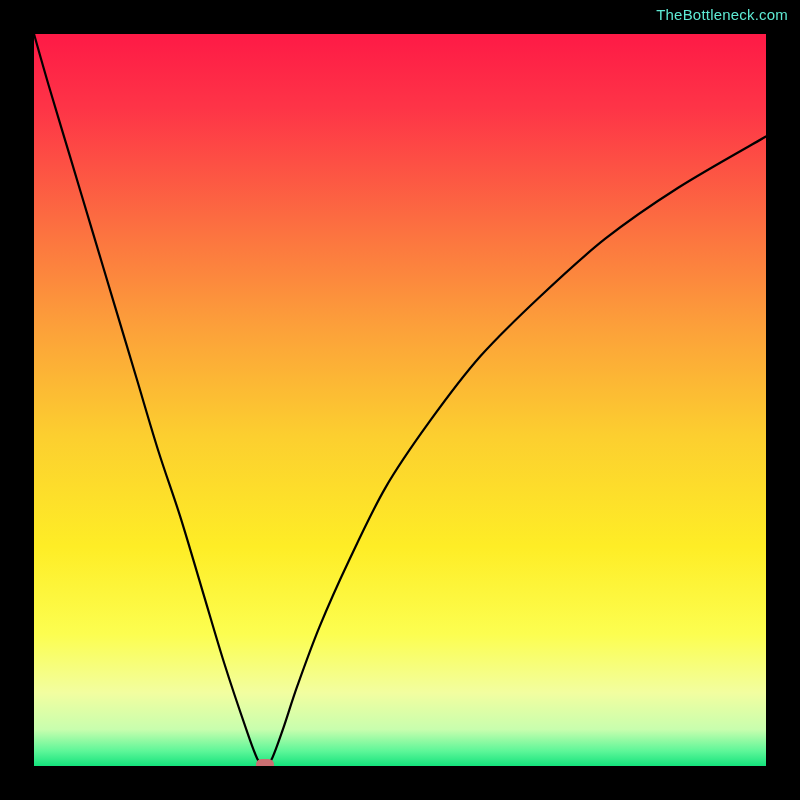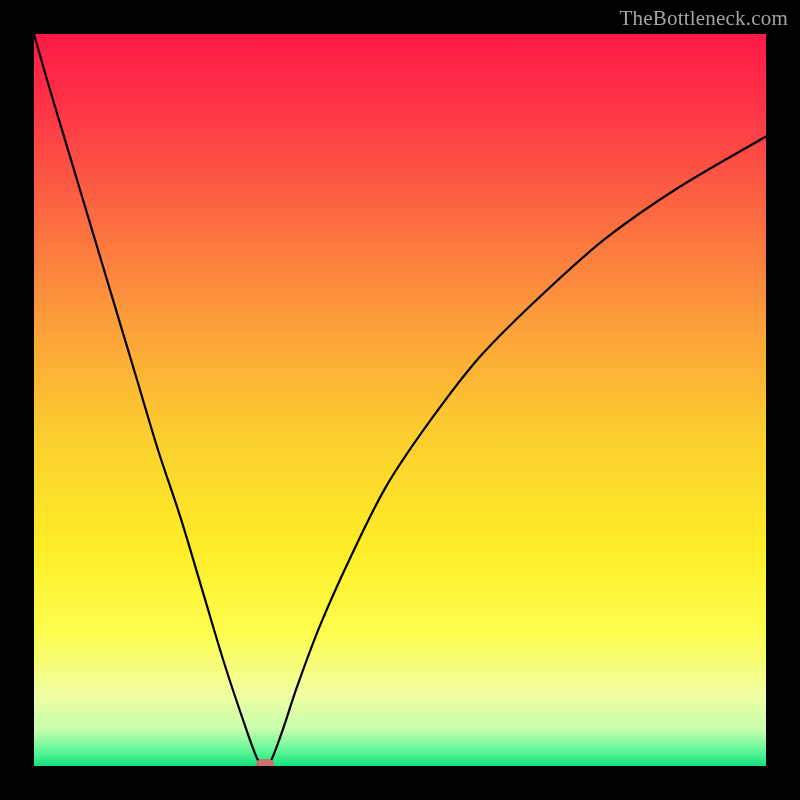--- a/index.html
+++ b/index.html
@@ -26,25 +26,25 @@
     overflow: hidden;
   }
   .gradient-bg {
     position: absolute;
     inset: 0;
   }
   .watermark {
     position: absolute;
     top: 6px;
     right: 12px;
-    color: #a3a3a3;
-    font-size: 21px;
+    color: #5eead4;
+    font-size: 15px;
     font-weight: 500;
     letter-spacing: 0.2px;
-    font-family: Liberation Serif, serif;
+    font-family: Liberation Sans, sans-serif;
   }
   svg.curve {
     position: absolute;
     inset: 0;
   }
   .marker {
     position: absolute;
     width: 18px;
     height: 11px;
     background: #cb6f72;

